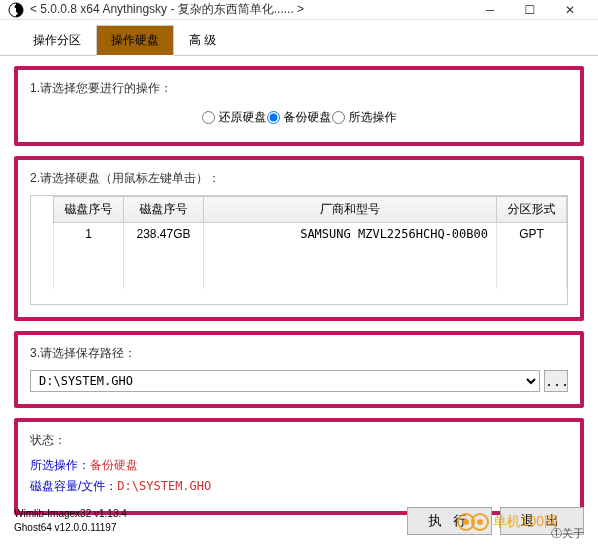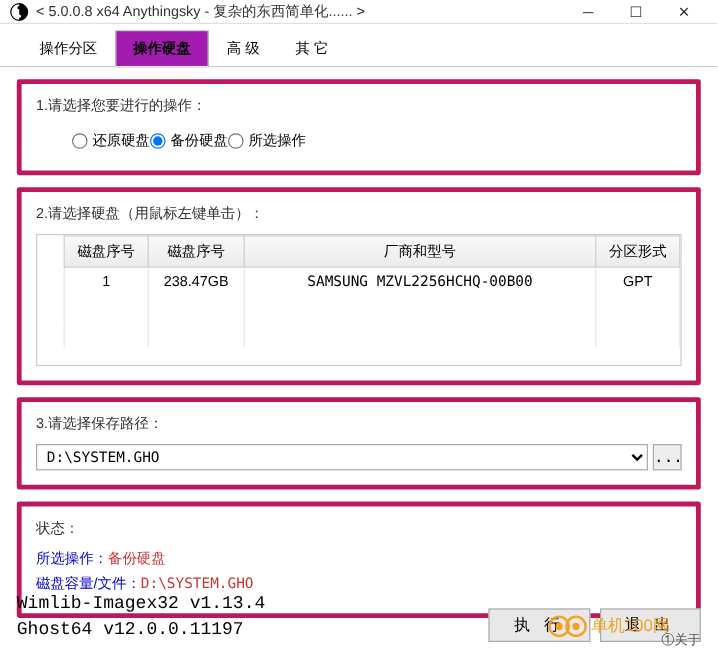--- a/index.html
+++ b/index.html
@@ -4,39 +4,39 @@
 <style>
 * { box-sizing: border-box; margin: 0; padding: 0; }
 body { font-family: "Microsoft YaHei", SimSun, sans-serif; font-size: 12px; background: #fff; width: 598px; height: 545px; overflow: hidden; }
 .titlebar { height: 20px; display: flex; align-items: center; padding: 0 8px; background: #fff; border-bottom: 1px solid #e0e0e0; }
 .titlebar-icon { width: 16px; height: 16px; margin-right: 6px; }
 .titlebar-text { flex: 1; font-size: 12px; color: #333; }
 .winbtns { display: flex; }
 .winbtn { width: 40px; height: 28px; display: flex; align-items: center; justify-content: center; color: #333; }
 .tabs { display: flex; border-bottom: 1px solid #ccc; padding-left: 18px; margin-top: 4px; }
 .tab { padding: 6px 14px; border: 1px solid transparent; border-bottom: none; cursor: pointer; position: relative; top: 1px; }
-.tab.active { border-color: #ccc; background: #a21caf; border-bottom: 1px solid #fff; font-weight: bold; }
+.tab.active { border-color: #ccc; background: #a16207; border-bottom: 1px solid #fff; }
 .content { padding: 10px 14px; }
 .group { border: 4px solid #be185d; border-radius: 2px; padding: 10px 12px 12px; margin-bottom: 10px; position: relative; }
 .group-label { margin-bottom: 8px; color: #333; }
-.radio-row { display: flex; justify-content: flex-start; padding: 4px 30px; }
+.radio-row { display: flex; justify-content: center; padding: 4px 30px; }
 .radio-item { display: flex; align-items: center; gap: 4px; }
 .radio-item input { margin: 0; }
 .table { width: 100%; border-collapse: collapse; }
 .table th { background: linear-gradient(#f8f8f8,#ececec); border: 1px solid #ccc; padding: 4px 6px; font-weight: normal; text-align: center; }
 .table td { border-left: 1px solid #e4e4e4; border-right: 1px solid #e4e4e4; padding: 4px 8px; text-align: center; height: 22px; }
-.table td.left { text-align: center; }
+.table td.left { text-align: right; }
 .table-wrap { border: 1px solid #ccc; height: 110px; background: #fff; overflow: hidden; padding-left: 22px; }
 .path-row { display: flex; gap: 4px; }
 .path-select { flex: 1; font-family: monospace; font-size: 12px; padding: 2px 4px; border: 1px solid #aaa; background: #fff; }
 .browse-btn { width: 24px; border: 1px solid #aaa; background: #eee; cursor: pointer; font-family: monospace; }
 .status-line { color: #0000cc; margin: 4px 0; font-size: 12px; }
 .status-val { color: #cc3333; }
 .footer { position: absolute; bottom: 10px; left: 14px; right: 14px; display: flex; justify-content: space-between; align-items: flex-end; }
-.ver { font-family: Liberation Mono, monospace; font-size: 15px; line-height: 1.4; margin-top: 24px; }
+.ver { font-family: Liberation Sans, sans-serif; font-size: 10px; line-height: 1.4; margin-top: 24px; }
 .actions { display: flex; gap: 8px; }
 .btn { padding: 4px 20px; border: 1px solid #aaa; background: #e8e8e8; cursor: pointer; letter-spacing: 4px; }
 .watermark { position: absolute; bottom: 14px; right: 40px; display: flex; align-items: center; opacity: 0.9; pointer-events: none; }
 .wm-circ { width: 18px; height: 18px; border: 2px solid #f39c12; border-radius: 50%; position: relative; }
 .wm-dot { width: 6px; height: 6px; background: #f39c12; border-radius: 50%; position: absolute; top: 4px; left: 4px; }
 .wm-txt { color: #f39c12; font-size: 14px; margin-left: 4px; }
 .about { position: absolute; bottom: 4px; right: 14px; color: #555; font-size: 11px; }
 </style>
 </head>
 <body>
@@ -53,21 +53,20 @@
     <div class="winbtn">─</div>
     <div class="winbtn">☐</div>
     <div class="winbtn">✕</div>
   </div>
 </div>
 
 <div class="tabs">
   <div class="tab">操作分区</div>
   <div class="tab active">操作硬盘</div>
   <div class="tab">高 级</div>
-  <div class="tab">其 它</div>
 </div>
 
 <div class="content">
   <div class="group">
     <div class="group-label">1.请选择您要进行的操作：</div>
     <div class="radio-row">
       <label class="radio-item">
           <input type="radio" name="op" style="">
           <span>还原硬盘</span>
         </label>

